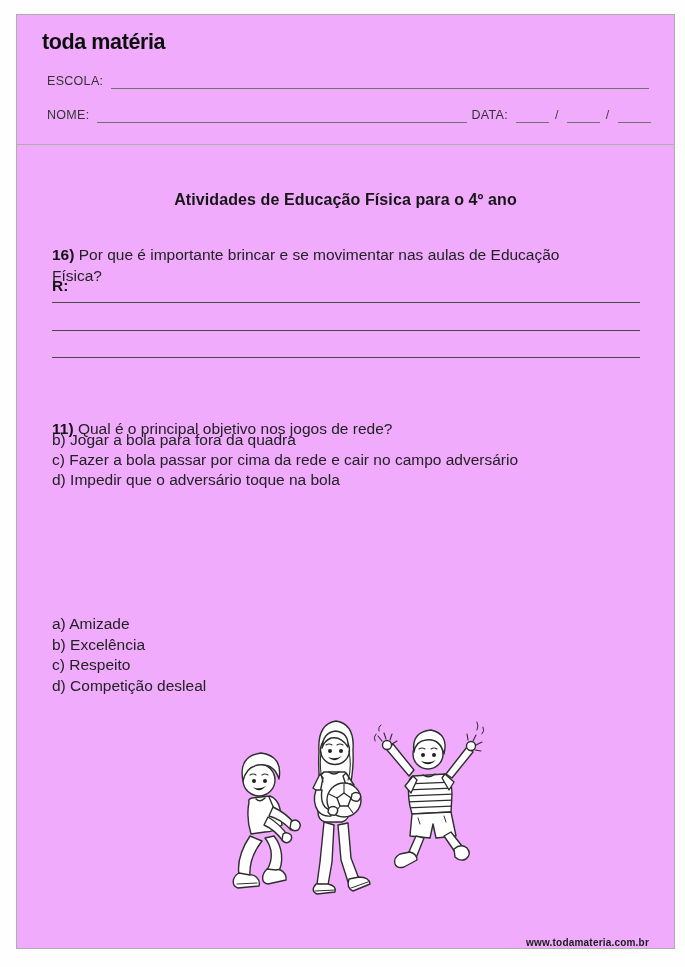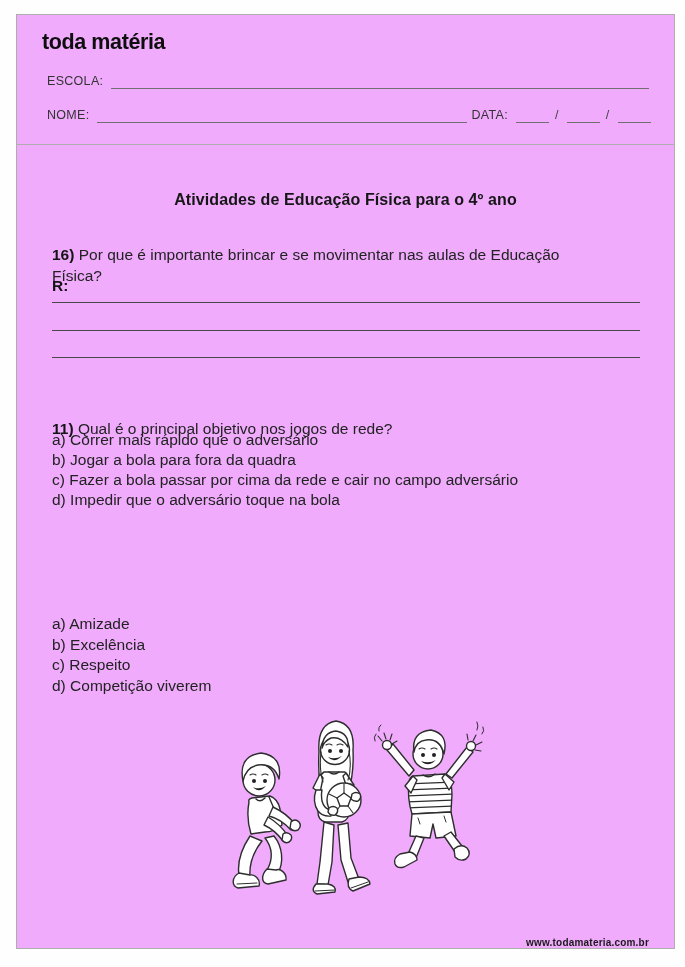--- a/index.html
+++ b/index.html
@@ -94,31 +94,30 @@
     <div class="title">Atividades de Educação Física para o 4º ano</div>
 
     <p class="q-text q10"><b class="q-num">16)</b> <span>Por que é importante brincar e se movimentar nas aulas de Educação Física?</span></p>
     <div class="answer-label">R:</div>
     <div class="ans-line ans-1"></div>
     <div class="ans-line ans-2"></div>
     <div class="ans-line ans-3"></div>
 
     <p class="q-text q11"><b class="q-num">11)</b> <span>Qual é o principal objetivo nos jogos de rede?</span></p>
     <div class="options opts-11">
-      <div>a) Correr mais rápido que o adversário</div>
       <div>b) Jogar a bola para fora da quadra</div>
       <div>c) Fazer a bola passar por cima da rede e cair no campo adversário</div>
       <div>d) Impedir que o adversário toque na bola</div>
     </div>
 
     <div class="options opts-12">
       <div>a) Amizade</div>
       <div>b) Excelência</div>
       <div>c) Respeito</div>
-      <div>d) Competição viverem</div>
+      <div>d) Competição desleal</div>
     </div>
 
     <svg class="illustration" width="270" height="198" viewBox="0 0 270 198" xmlns="http://www.w3.org/2000/svg">
       <g stroke="#2d2d2d" stroke-width="1.4" fill="#ffffff" stroke-linecap="round" stroke-linejoin="round">
 
         <g>
           <path d="M27,124 C19,136 14,150 16,163 L27,165 C26,152 31,139 39,129 Z"></path>
           <path d="M16,161 C9,165 8,174 15,176 L36,174 C38,167 31,162 27,163 Z"></path>
           <path d="M14,172 L34,171" fill="none" stroke-width="1"></path>
           <path d="M42,126 C50,136 50,148 44,158 L54,163 C62,150 59,134 51,124 Z"></path>

